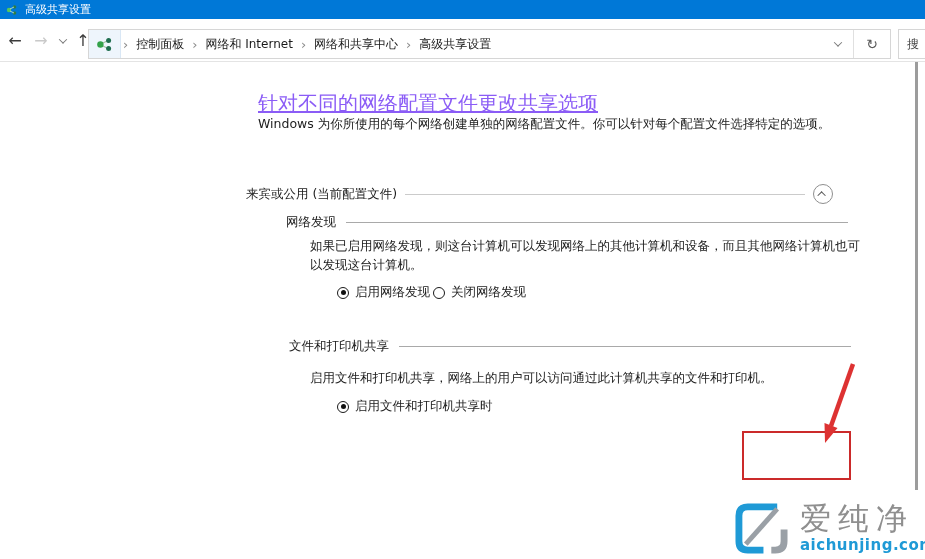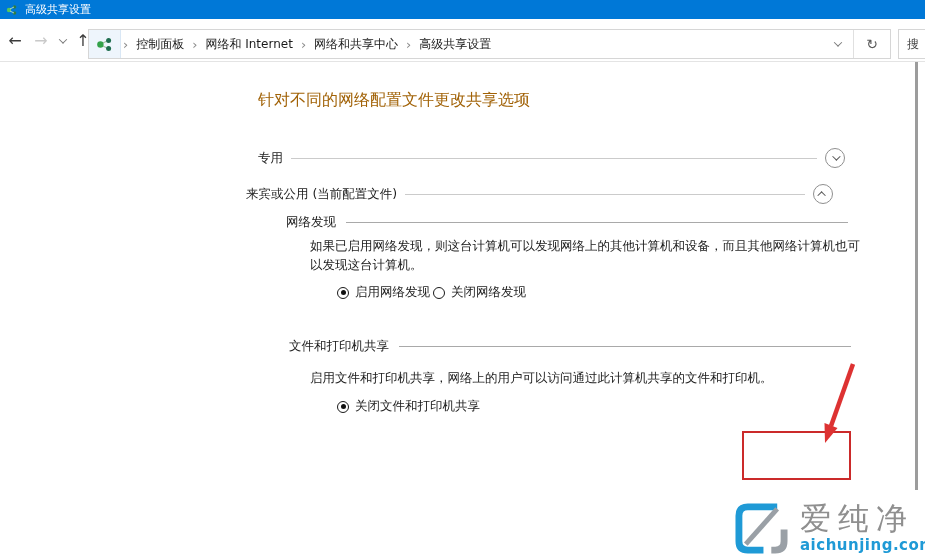--- a/index.html
+++ b/index.html
@@ -40,21 +40,21 @@
   .addr-refresh { width:36px; height:28px; display:flex; align-items:center; justify-content:center;
     color:#5a5a5a; font-size:14px; }
   .searchbox { position:absolute; left:898px; top:10px; width:60px; height:30px;
     border:1px solid #d6d6d6; background:#fff; display:flex; align-items:center;
     padding-left:8px; font-size:12px; color:#474747; }
 
   
   .win-right-border { position:absolute; left:915px; top:62px; width:3px; height:428px; background:#9c9c9c; }
 
   
-  .heading { position:absolute; left:258px; top:90px; font-size:16px; color:#a16207; }
+  .heading { position:absolute; left:258px; top:90px; font-size:20px; color:#8b5cf6;text-decoration:underline; }
   .intro   { position:absolute; left:258px; top:116px; font-size:12.5px; color:#1c1c1c; }
 
   .sec-row { position:absolute; display:flex; align-items:center; height:24px; }
   .sec-title { font-size:12.5px; color:#1c1c1c; white-space:nowrap; }
   .sec-line { flex:1; height:1px; background:#cbcbcb; margin:0 8px; }
   .sub-line { flex:1; height:1px; background:#a9a9a9; margin-left:10px; }
   .chev-circle { width:20px; height:20px; border:1px solid #8f8f8f; border-radius:50%;
     display:flex; align-items:center; justify-content:center; background:#fff; flex:0 0 auto; }
   .chev-circle .chev { border-color:#555; }
   .chev-circle .chev-down { transform:rotate(45deg) translate(0,-2px); }
@@ -136,28 +136,22 @@
       <div class="addr-div"></div>
       <div class="addr-refresh">↻</div>
     </div>
 
     <div class="searchbox">搜</div>
   </div>
 
   <div class="win-right-border"></div>
 
   <div class="heading">针对不同的网络配置文件更改共享选项</div>
-
-  <div class="sec-row" style="left:258px; top:146px; width:587px;">
-    <span class="sec-title">专用</span>
-    <div class="sec-line"></div>
-    <div class="chev-circle">
-      <span class="chev chev-down"></span>
-    </div>
-  </div>
+  <div class="intro">Windows 为你所使用的每个网络创建单独的网络配置文件。你可以针对每个配置文件选择特定的选项。</div>
+
 
   <div class="sec-row" style="left:246px; top:182px; width:587px;">
     <span class="sec-title">来宾或公用 (当前配置文件)</span>
     <div class="sec-line"></div>
     <div class="chev-circle">
       <span class="chev chev-up"></span>
     </div>
   </div>
 
   <div class="sec-row" style="left:286px; top:210px; width:562px;text-align:right;">
@@ -177,21 +171,21 @@
   </div>
 
   <div class="sec-row" style="left:289px; top:334px; width:562px;">
     <span class="sec-title">文件和打印机共享</span>
     <div class="sub-line"></div>
   </div>
   <div class="desc" style="left:310px; top:368px; width:560px;">启用文件和打印机共享，网络上的用户可以访问通过此计算机共享的文件和打印机。</div>
   <div class="radio-group" style="left:337px; top:399px;">
     <div class="radio-row selected">
       <span class="radio-dot"></span>
-      <span class="radio-label">关闭文件和打印机共享</span>
+      <span class="radio-label">启用文件和打印机共享时</span>
     </div>
   </div>
 
 
   <div class="red-box"></div>
   <svg class="red-arrow" width="60" height="100" viewBox="0 0 60 100">
     <line x1="48" y1="8" x2="26" y2="70" stroke="#dd3232" stroke-width="4.5"></line>
     <polygon points="20,87 32.5,72 19.5,67" fill="#dd3232"></polygon>
   </svg>
 

